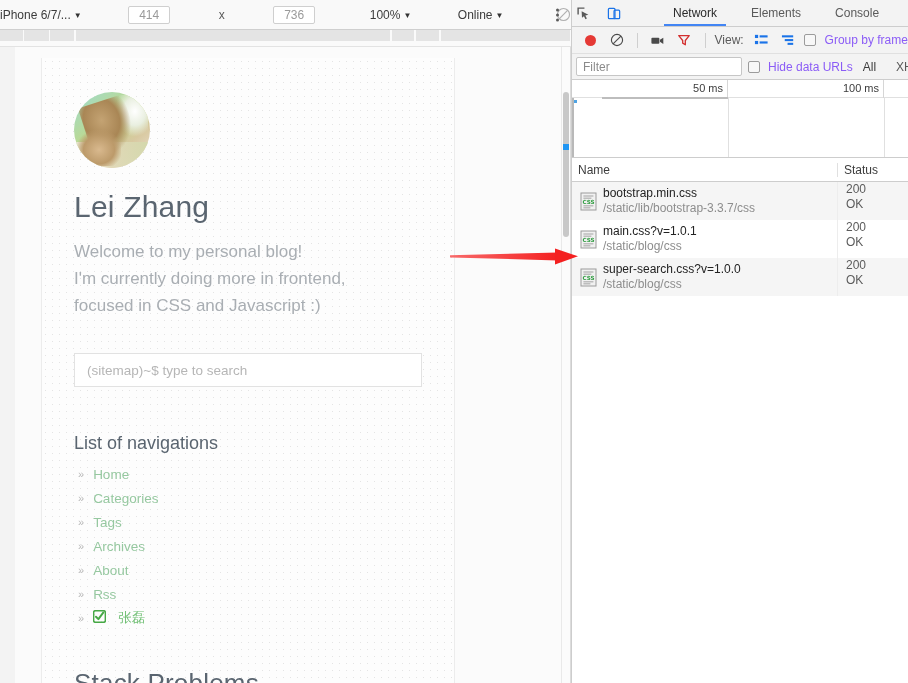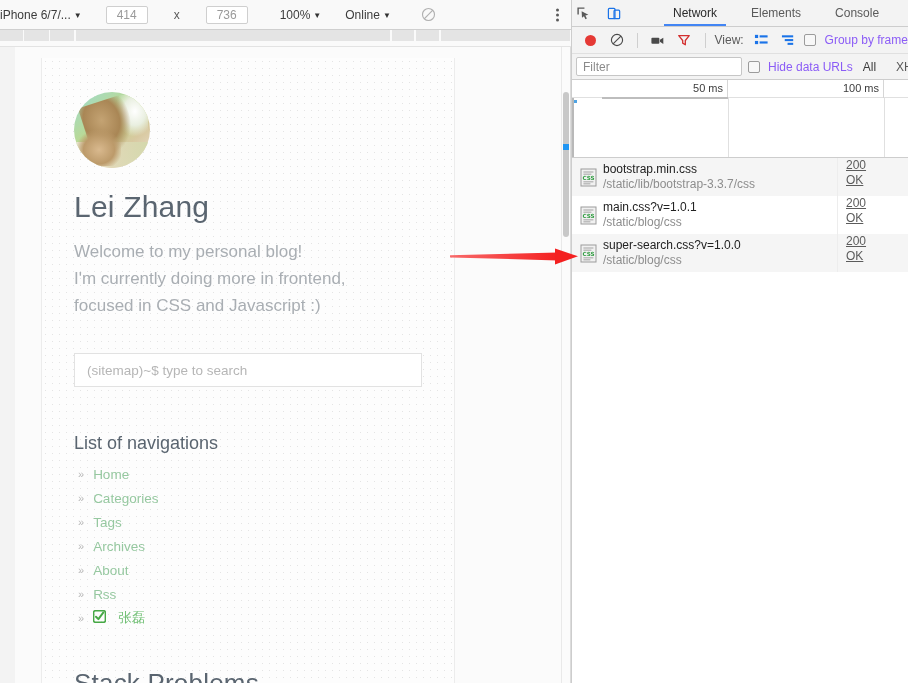--- a/index.html
+++ b/index.html
@@ -22,22 +22,22 @@
   .device-toolbar {
     height: 30px; flex: 0 0 30px;
     background: #f9f9f9;
     border-bottom: 1px solid #cfcfcf;
     display: flex; align-items: center;
     font-size: 12px; color: #444;
     position: relative;
   }
   .dt-center {
     position: absolute; left: 0; right: 0;
-    display: flex; align-items: center; justify-content: flex-start;
-    gap: 24px;
+    display: flex; align-items: center; justify-content: space-between;
+    gap: 12px;
   }
   .dt-item { display: flex; align-items: center; gap: 3px; color: #3c3c3c; font-size: 12px; white-space: nowrap; }
   .caret { font-size: 8px; line-height: 1; color: #333; position: relative; top: 1px; }
   .dim-box {
     width: 42px; height: 18px; border: 1px solid #cfcfcf; background: #fff;
     border-radius: 2px; text-align: center; font-size: 12px; color: #9a9a9a;
     line-height: 16px;
   }
   .dim-x { color: #5a5a5a; font-size: 12px; padding: 0 2px; }
   .throttle-icon { width: 15px; height: 15px; margin-left: 6px; opacity: .65; }
@@ -227,21 +227,21 @@
   .td-name {
     width: 266px; flex: 0 0 266px; display: flex; align-items: center; gap: 6px;
     padding-left: 8px; border-right: 1px solid #ededed; height: 38px;
   }
   .file-icon { width: 17px; height: 19px; flex: 0 0 17px; }
   .name-lines { display: flex; flex-direction: column; justify-content: center; line-height: 15px; }
   .name-main { color: #222; font-size: 12px; }
   .name-sub { color: #8d8d8d; font-size: 12px; }
   .td-status {
     flex: 1 1 auto; padding-left: 8px; display: flex; flex-direction: column;
-    justify-content: center; line-height: 15px; color: #5b5b5b; font-size: 12px; text-decoration: underline;
+    justify-content: center; line-height: 15px; color: #5b5b5b; font-size: 12px;
   }
 </style>
 </head>
 <body>
 
 <div class="app">
 
   <div class="device-pane">
 
     <div class="device-toolbar">
@@ -455,20 +455,24 @@
       <div class="ov-body">
         <div class="ov-left-edge"></div>
         <div class="ov-vline" style="left:156px;"></div>
         <div class="ov-vline" style="left:312px;"></div>
         <div class="ov-bar" style="width:126px;"></div>
         <div class="ov-blue"></div>
       </div>
     </div>
 
     <div class="dt-table">
+      <div class="tbl-head">
+        <div class="th name">Name</div>
+        <div class="th status">Status</div>
+      </div>
 
       <div class="tbl-row alt">
         <div class="td-name">
           <span class="file-icon">
             <svg width="17" height="19" viewBox="0 0 17 19">
               <rect x="1" y="1" width="15" height="17" fill="#f1f1f1" stroke="#9b9b9b" stroke-width="1"></rect>
               <rect x="3.4" y="3.4" width="10" height="1.2" fill="#b0b0b0"></rect>
               <rect x="3.4" y="5.6" width="8" height="1.2" fill="#b0b0b0"></rect>
               <rect x="3.4" y="13.2" width="10" height="1.2" fill="#b0b0b0"></rect>
               <rect x="3.4" y="15.2" width="7" height="1.2" fill="#b0b0b0"></rect>

